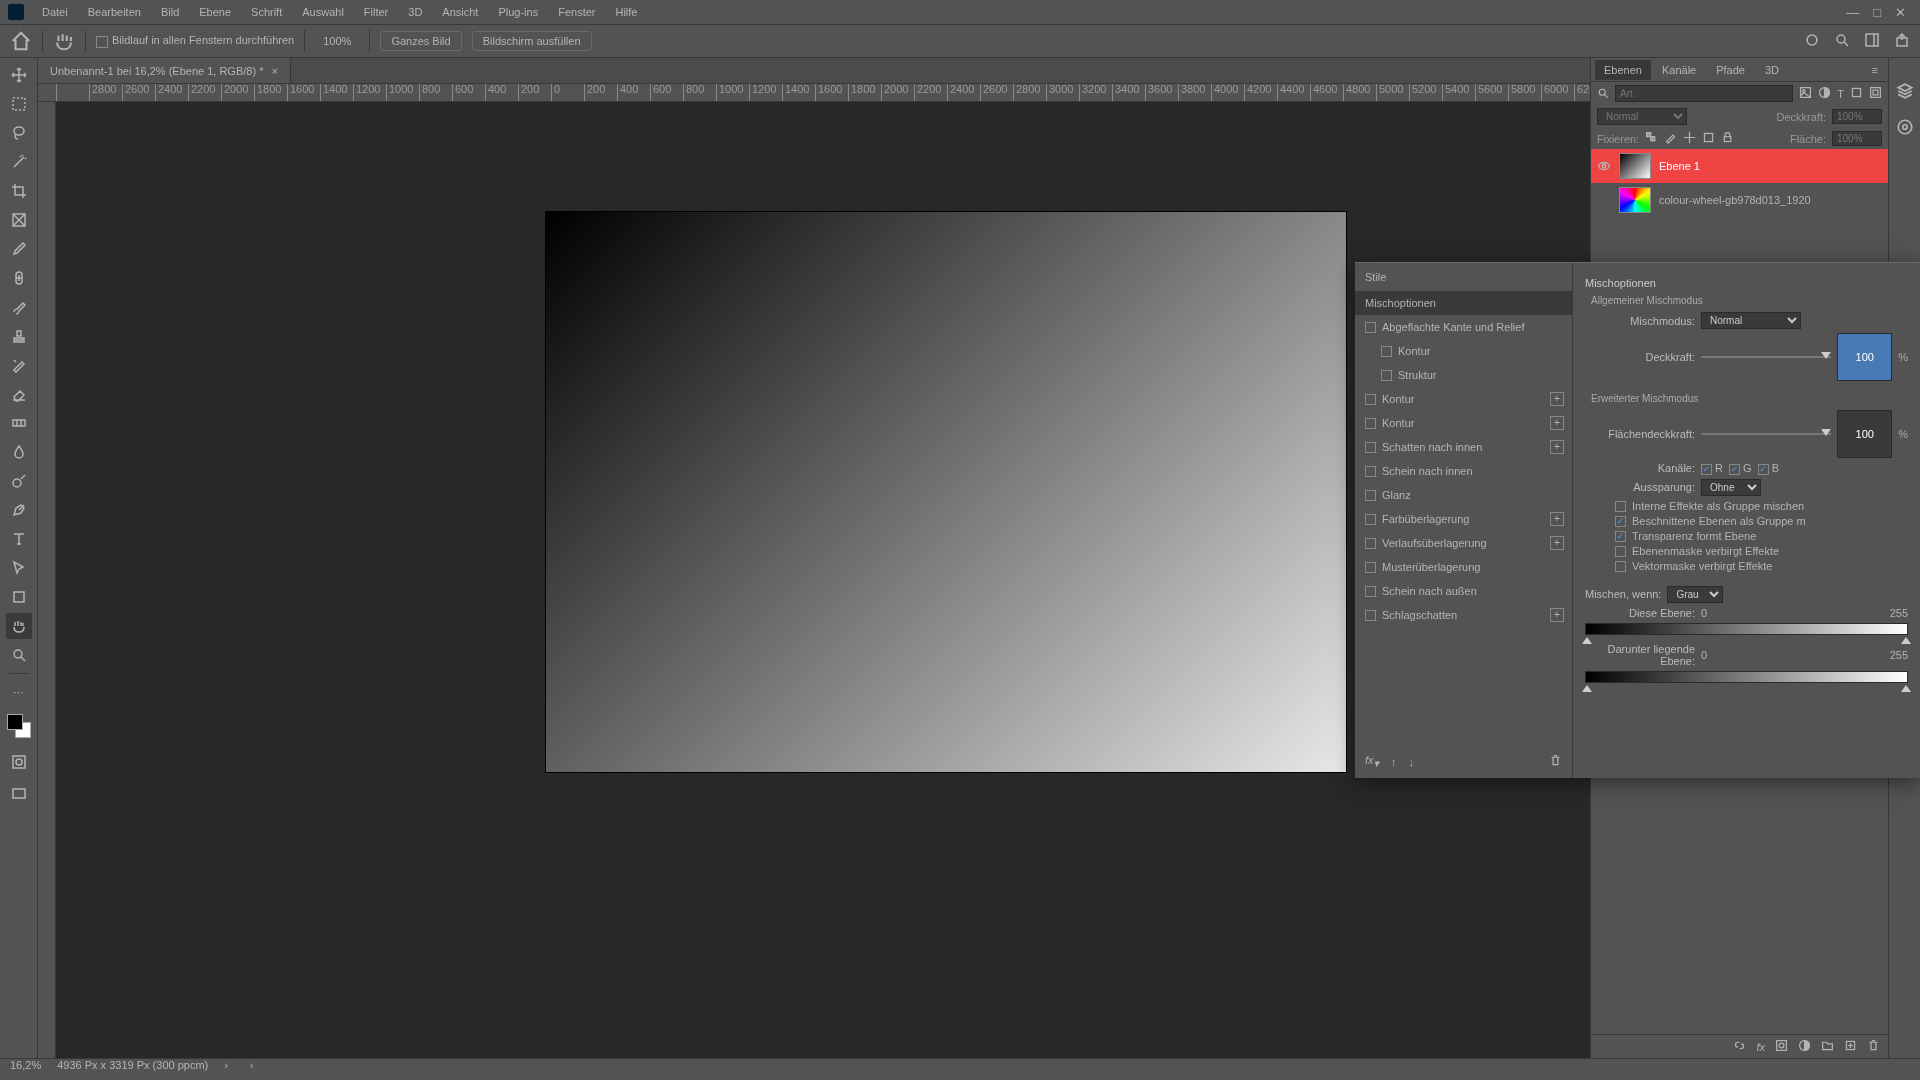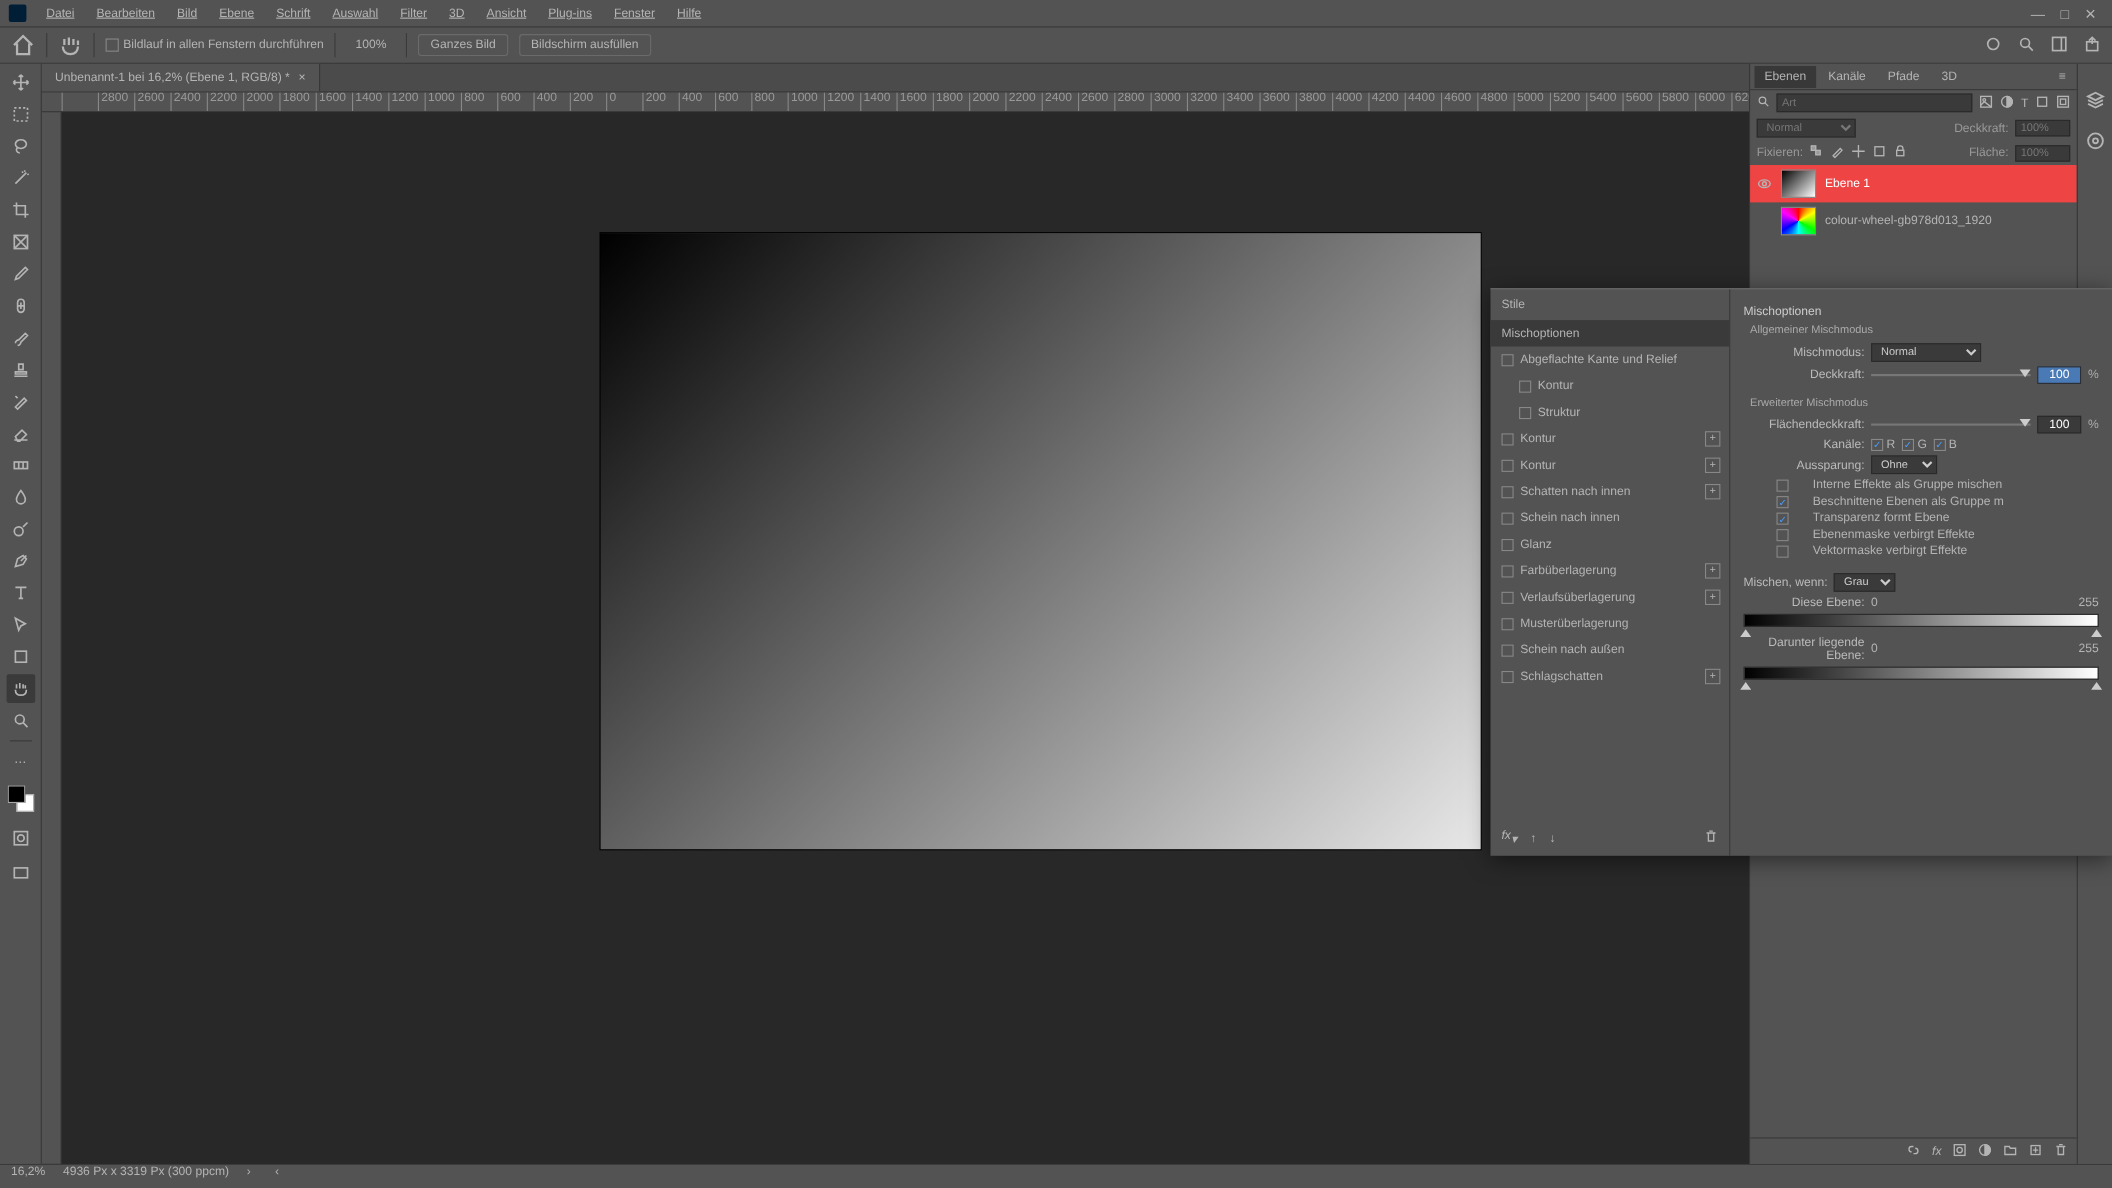--- a/index.html
+++ b/index.html
@@ -1,21 +1,21 @@
 <!DOCTYPE html>
 <html><head>
 <meta charset="utf-8">
 <style>
 * { margin: 0; padding: 0; box-sizing: border-box; font-family: -apple-system, "Segoe UI", Tahoma, sans-serif; font-size: 11px; color: #b4b4b4; user-select: none; }
 body { width: 1920px; height: 1080px; background: #535353; overflow: hidden; }
 
 
 .menubar { height: 24px; background: #535353; display: flex; align-items: center; padding: 0 8px; gap: 4px; }
 .menubar .app-icon { width: 16px; height: 16px; background: #001e36; border-radius: 2px; margin-right: 6px; }
-.menubar .menu-item { padding: 3px 8px; cursor: default; text-decoration: underline; }
+.menubar .menu-item { padding: 3px 8px; cursor: default; }
 .menubar .win-btns { margin-left: auto; display: flex; gap: 14px; padding-right: 6px; }
 .menubar .win-btns span { cursor: default; font-size: 13px; }
 
 
 .optbar { height: 34px; background: #535353; border-top: 1px solid #383838; border-bottom: 1px solid #383838; display: flex; align-items: center; padding: 0 10px; gap: 10px; }
 .optbar .home-icon, .optbar .hand-icon { width: 22px; height: 22px; display: flex; align-items: center; justify-content: center; }
 .optbar .chk { width: 12px; height: 12px; border: 1px solid #888; display: inline-block; margin-right: 4px; vertical-align: middle; }
 .optbar .sep { width: 1px; height: 22px; background: #3a3a3a; }
 .optbar .val { padding: 2px 8px; }
 .optbar .btn { padding: 3px 10px; border: 1px solid #6a6a6a; border-radius: 3px; }
@@ -80,24 +80,24 @@
 .dialog .sidebar .style-item .plus { position: absolute; right: 8px; width: 14px; height: 14px; border: 1px solid #888; display: flex; align-items: center; justify-content: center; font-size: 10px; line-height: 1; }
 .dialog .sidebar .foot { margin-top: auto; padding: 8px 10px; display: flex; gap: 12px; align-items: center; }
 .dialog .content { flex: 1; padding: 8px 12px; overflow: hidden; }
 .dialog .content .grp-title { color: #ccc; margin: 6px 0; }
 .dialog .content .sub-title { color: #aaa; margin: 4px 0 6px 6px; font-size: 10px; }
 .dialog .row { display: flex; align-items: center; gap: 6px; margin: 4px 0; font-size: 10px; }
 .dialog .row .lbl { width: 110px; text-align: right; color: #bbb; }
 .dialog .row select { background: #3a3a3a; border: 1px solid #2a2a2a; color: #ccc; padding: 1px 4px; font-size: 10px; width: 100px; }
 .dialog .row .slider { flex: 1; height: 2px; background: #777; position: relative; }
 .dialog .row .slider .knob { position: absolute; right: 0; top: -4px; width: 0; height: 0; border-left: 5px solid transparent; border-right: 5px solid transparent; border-top: 7px solid #ccc; }
-.dialog .row .num { width: 40px; background: #3a3a3a; border: 1px solid #2a2a2a; color: #fff; text-align: center; padding: 1px; }
+.dialog .row .num { width: 55px; background: #3a3a3a; border: 1px solid #2a2a2a; color: #fff; text-align: center; padding: 17px; }
 .dialog .row .num.hl { background: #4a7ab5; }
 .dialog .row .unit { color: #aaa; }
-.dialog .chkrow { display: flex; align-items: flex-end; gap: 22px; margin: 3px 0 3px 30px; font-size: 10px; }
+.dialog .chkrow { display: flex; align-items: flex-end; gap: 6px; margin: 3px 0 3px 30px; font-size: 10px; }
 .dialog .chkrow .chk { width: 11px; height: 11px; border: 1px solid #888; display:flex; align-items:center; justify-content:center; }
 .dialog .chkrow .chk.on::after { content: "✓"; font-size: 9px; color: #4a9eff; }
 .dialog .gradient-bar { height: 12px; background: linear-gradient(to right, #000, #fff); border: 1px solid #2a2a2a; margin: 2px 0 8px; position: relative; }
 .dialog .gradient-bar .stop-l { position:absolute; left:-4px; bottom:-10px; width:0;height:0;border-left:5px solid transparent;border-right:5px solid transparent;border-bottom:7px solid #ccc; }
 .dialog .gradient-bar .stop-r { position:absolute; right:-4px; bottom:-10px; width:0;height:0;border-left:5px solid transparent;border-right:5px solid transparent;border-bottom:7px solid #ccc; }
 
 
 .statusbar { height: 22px; background: #535353; border-top: 1px solid #383838; display: flex; align-items: flex-start; padding: 0 10px; gap: 16px; font-size: 10px; }
 
 svg { fill: none; stroke: #b4b4b4; stroke-width: 1.5; }

